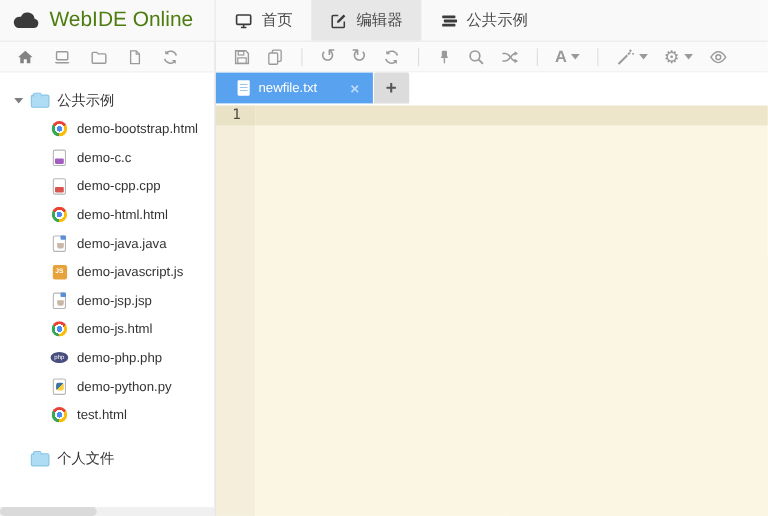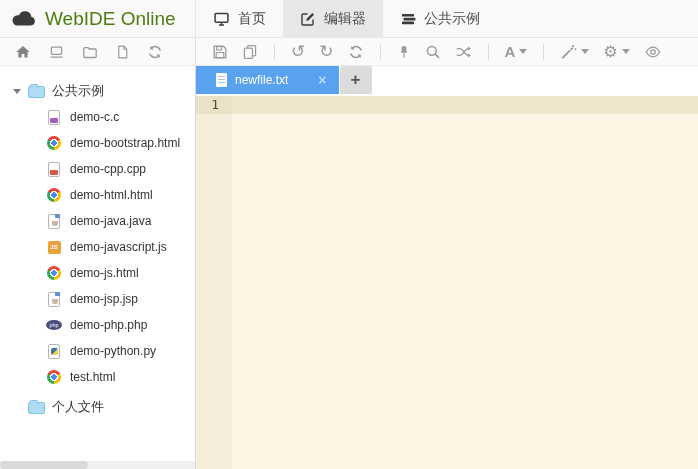--- a/index.html
+++ b/index.html
@@ -237,32 +237,32 @@
 
     <aside class="sidebar">
       <div class="tree">
         <div class="trow folder-row">
           <span class="caret-down"></span>
           <span class="folder-ic"></span>
           <span>公共示例</span>
         </div>
 
         <div class="trow file-row">
-          <span class="fi" data-icon="c">
-              <span class="fi-page">
-                <span class="band"></span>
-              </span>
-            </span>
-          <span>demo-c.c</span>
-        </div>
-        <div class="trow file-row">
           <span class="fi" data-icon="chrome"></span>
           <span>demo-bootstrap.html</span>
         </div>
         <div class="trow file-row">
+          <span class="fi" data-icon="c">
+              <span class="fi-page">
+                <span class="band"></span>
+              </span>
+            </span>
+          <span>demo-c.c</span>
+        </div>
+        <div class="trow file-row">
           <span class="fi" data-icon="cpp">
               <span class="fi-page">
                 <span class="band"></span>
               </span>
             </span>
           <span>demo-cpp.cpp</span>
         </div>
         <div class="trow file-row">
           <span class="fi" data-icon="chrome"></span>
           <span>demo-html.html</span>
@@ -274,50 +274,50 @@
                 <span class="chip"></span>
               </span>
             </span>
           <span>demo-java.java</span>
         </div>
         <div class="trow file-row">
           <span class="fi" data-icon="js"></span>
           <span>demo-javascript.js</span>
         </div>
         <div class="trow file-row">
+          <span class="fi" data-icon="jsp">
+              <span class="fi-page">
+                <span class="band"></span>
+                <span class="chip"></span>
+              </span>
+            </span>
+          <span>demo-jsp.jsp</span>
+        </div>
+        <div class="trow file-row">
           <span class="fi" data-icon="chrome"></span>
           <span>demo-js.html</span>
         </div>
         <div class="trow file-row">
-          <span class="fi" data-icon="jsp">
-              <span class="fi-page">
-                <span class="band"></span>
-                <span class="chip"></span>
-              </span>
-            </span>
-          <span>demo-jsp.jsp</span>
-        </div>
-        <div class="trow file-row">
           <span class="fi" data-icon="php"></span>
           <span>demo-php.php</span>
         </div>
         <div class="trow file-row">
           <span class="fi" data-icon="python">
               <span class="fi-page">
                 <span class="band"></span>
               </span>
             </span>
           <span>demo-python.py</span>
         </div>
         <div class="trow file-row">
           <span class="fi" data-icon="chrome"></span>
           <span>test.html</span>
         </div>
 
-        <div class="trow folder-row" style="margin-top:4px">
+        <div class="trow folder-row" style="margin-top:14px">
           <span class="caret-spacer"></span>
           <span class="folder-ic"></span>
           <span>个人文件</span>
         </div>
       </div>
       <div class="hscrollbar">
         <div class="thumb"></div>
       </div>
     </aside>
 

